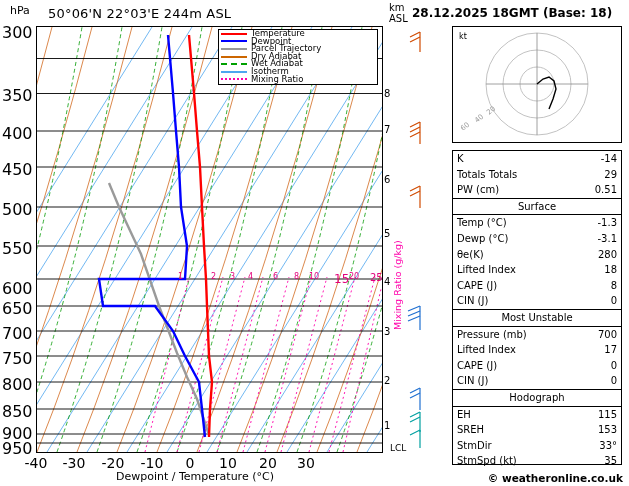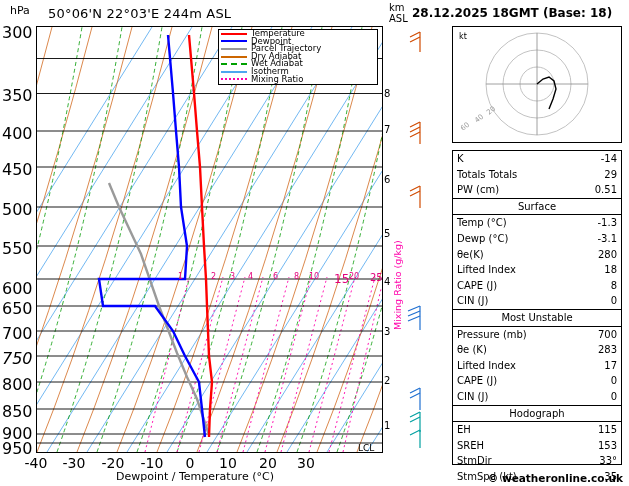--- a/index.html
+++ b/index.html
@@ -176,21 +176,21 @@
 
 <div class="abs ylab" style="left:2px;top:23px;">300</div>
 <div class="abs ylab" style="left:2px;top:86px;">350</div>
 <div class="abs ylab" style="left:2px;top:124px;">400</div>
 <div class="abs ylab" style="left:2px;top:160px;">450</div>
 <div class="abs ylab" style="left:2px;top:200px;">500</div>
 <div class="abs ylab" style="left:2px;top:239px;">550</div>
 <div class="abs ylab" style="left:2px;top:279px;">600</div>
 <div class="abs ylab" style="left:2px;top:299px;text-align:right;">650</div>
 <div class="abs ylab" style="left:2px;top:324px;">700</div>
-<div class="abs ylab" style="left:2px;top:349px;font-style:italic;">750</div>
+<div class="abs ylab" style="left:2px;top:349px;">750</div>
 <div class="abs ylab" style="left:2px;top:375px;">800</div>
 <div class="abs ylab" style="left:2px;top:402px;">850</div>
 <div class="abs ylab" style="left:2px;top:424px;">900</div>
 <div class="abs ylab" style="left:2px;top:439px;">950</div>
 
 <div class="abs xlab" style="left:24px;top:455px;width:24px;">-40</div>
 <div class="abs xlab" style="left:62px;top:455px;width:24px;">-30</div>
 <div class="abs xlab" style="left:101px;top:455px;width:24px;">-20</div>
 <div class="abs xlab" style="left:140px;top:455px;width:24px;">-10</div>
 <div class="abs xlab" style="left:182px;top:455px;width:16px;">0</div>
@@ -200,21 +200,21 @@
 <div class="abs" id="xtitle" style="left:116px;top:470px;">Dewpoint / Temperature (°C)</div>
 
 <div class="abs kmlab" style="left:384px;top:88px;">8</div>
 <div class="abs kmlab" style="left:384px;top:124px;">7</div>
 <div class="abs kmlab" style="left:384px;top:174px;">6</div>
 <div class="abs kmlab" style="left:384px;top:228px;">5</div>
 <div class="abs kmlab" style="left:384px;top:276px;">4</div>
 <div class="abs kmlab" style="left:384px;top:326px;">3</div>
 <div class="abs kmlab" style="left:384px;top:375px;">2</div>
 <div class="abs kmlab" style="left:384px;top:420px;">1</div>
-<div class="abs" style="left:358px;top:443px;font-size:9px;color:#000;">LCL</div>
+<div class="abs" style="left:358px;top:443px;font-size:9px;color:#000;padding-left:32px;">LCL</div>
 
 <div class="abs" id="mixlab" style="left:392px;top:330px;">Mixing Ratio (g/kg)</div>
 
 <svg class="abs" id="barbs" viewBox="0 0 56 425">
   <g stroke="#d04a00" stroke-width="1.2" fill="none">
     <line x1="28" y1="6" x2="28" y2="26"></line>
       <line x1="28" y1="6" x2="18" y2="11"></line>
       <line x1="28" y1="11" x2="18" y2="16"></line>
   </g>
   <g stroke="#d04a00" stroke-width="1.2" fill="none">
@@ -312,24 +312,20 @@
           <td class="val">0</td>
         </tr>
     <tr class="sec">
           <td colspan="2">Most Unstable</td>
         </tr>
     <tr>
           <td>Pressure (mb)</td>
           <td class="val">700</td>
         </tr>
     <tr>
-          <td>θe (K)</td>
-          <td class="val">283</td>
-        </tr>
-    <tr>
           <td>Lifted Index</td>
           <td class="val">17</td>
         </tr>
     <tr>
           <td>CAPE (J)</td>
           <td class="val">0</td>
         </tr>
     <tr>
           <td>CIN (J)</td>
           <td class="val">0</td>

